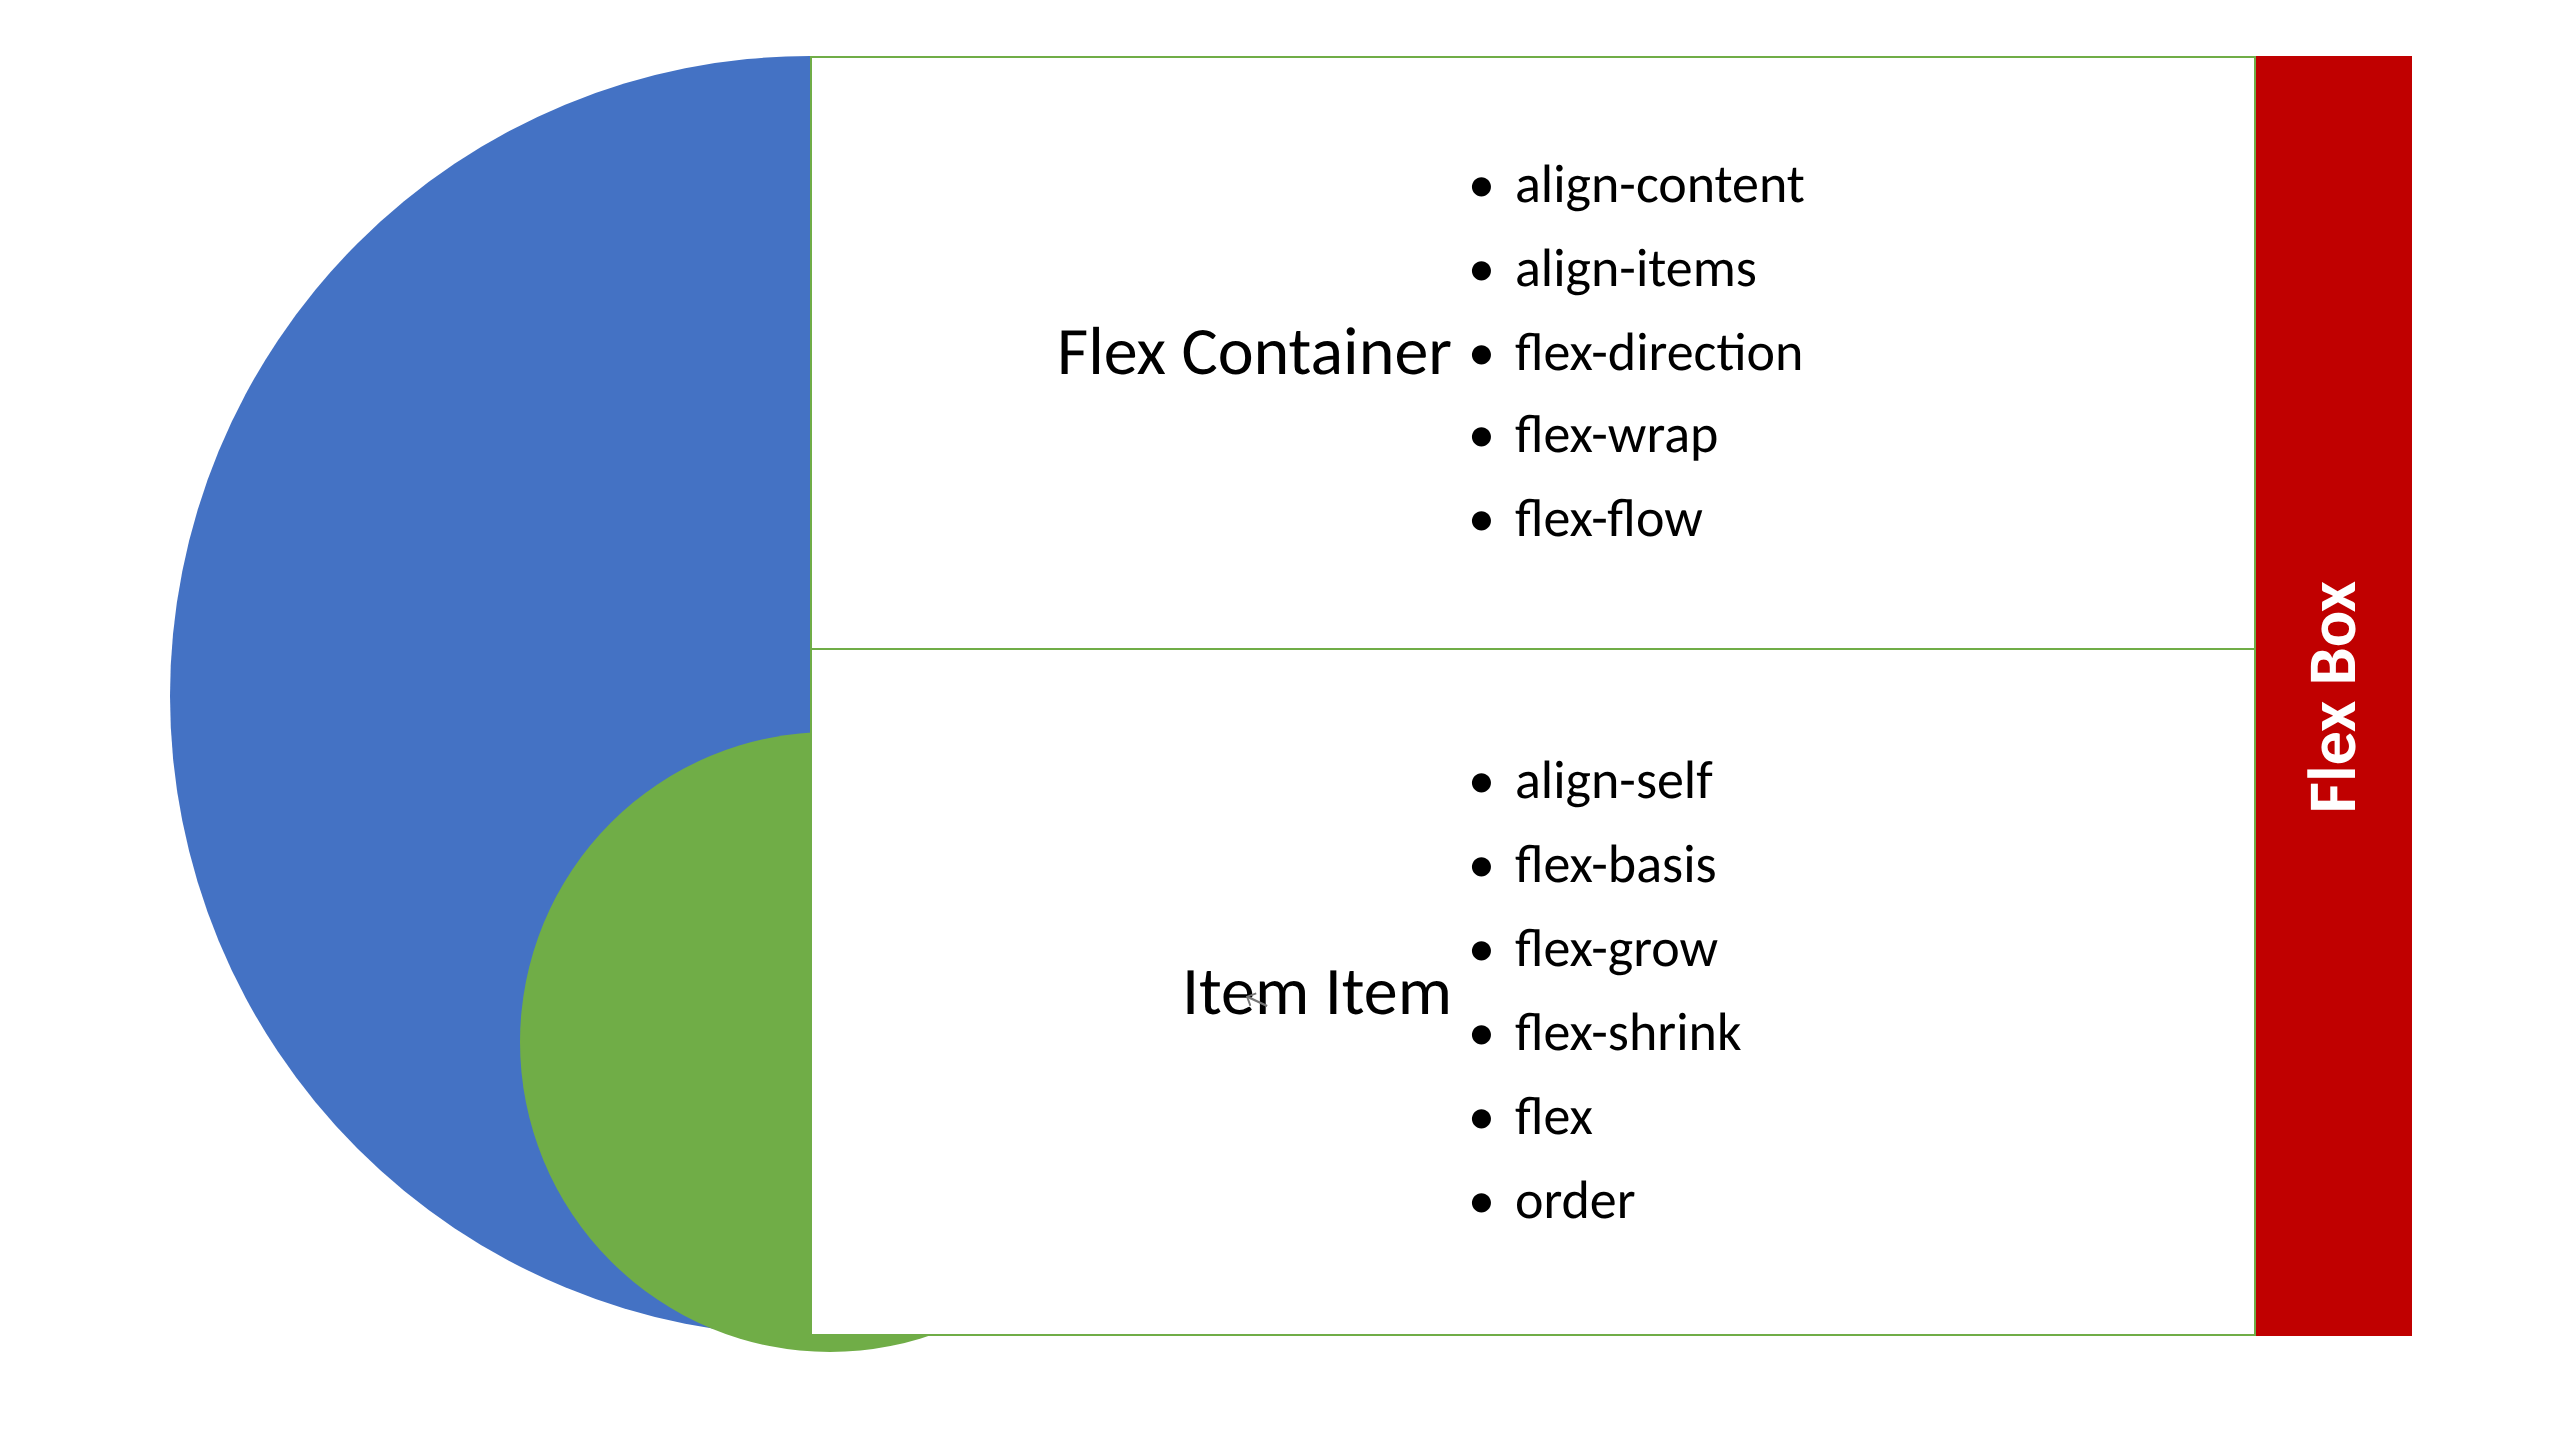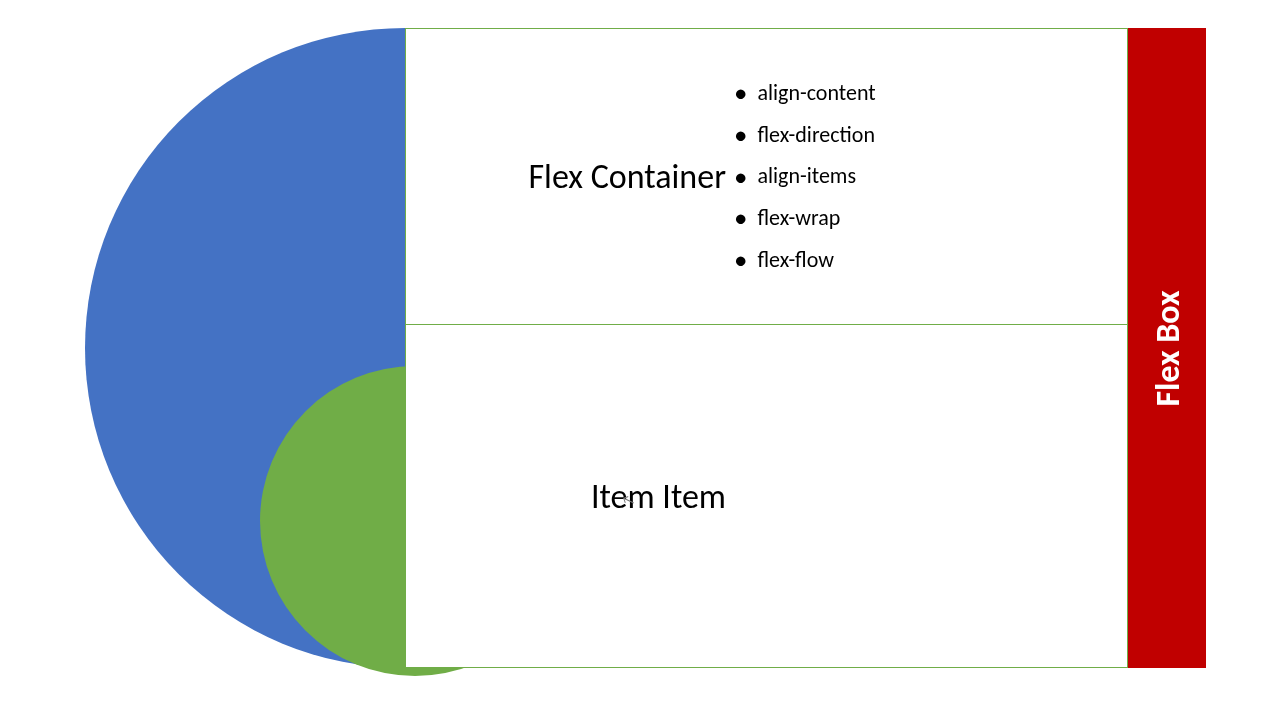--- a/index.html
+++ b/index.html
@@ -82,21 +82,21 @@
     color: #000;
   }
   .cell-list {
     flex: 1;
     padding-left: 8px;
   }
   .cell-list ul {
     list-style: none;
   }
   .cell-list li {
-    font-size: 22px;
+    font-size: 27px;
     color: #000;
     line-height: 1.55;
     display: flex;
     align-items: center;
   }
   .cell-list li::before {
     content: "•";
     font-size: 27px;
     margin-right: 10px;
   }
@@ -117,30 +117,40 @@
 <div class="stage">
 
   <div class="big-circle"></div>
   <div class="small-circle"></div>
 
   <div class="cell cell-top">
     <div class="cell-name">Flex Container</div>
     <div class="cell-list">
       <ul>
         <li>align-content</li>
+        <li>align-items</li>
         <li>flex-direction</li>
-        <li>align-items</li>
         <li>flex-wrap</li>
         <li>flex-flow</li>
       </ul>
     </div>
   </div>
 
   <div class="cell cell-bottom">
     <div class="cell-name">Item Item</div>
+    <div class="cell-list">
+      <ul>
+        <li>align-self</li>
+        <li>flex-basis</li>
+        <li>flex-grow</li>
+        <li>flex-shrink</li>
+        <li>flex</li>
+        <li>order</li>
+      </ul>
+    </div>
   </div>
 
   <div class="sidebar">
     <div class="sidebar-label">Flex Box</div>
   </div>
 
   <div class="cursor">↖</div>
 
 </div>
 

